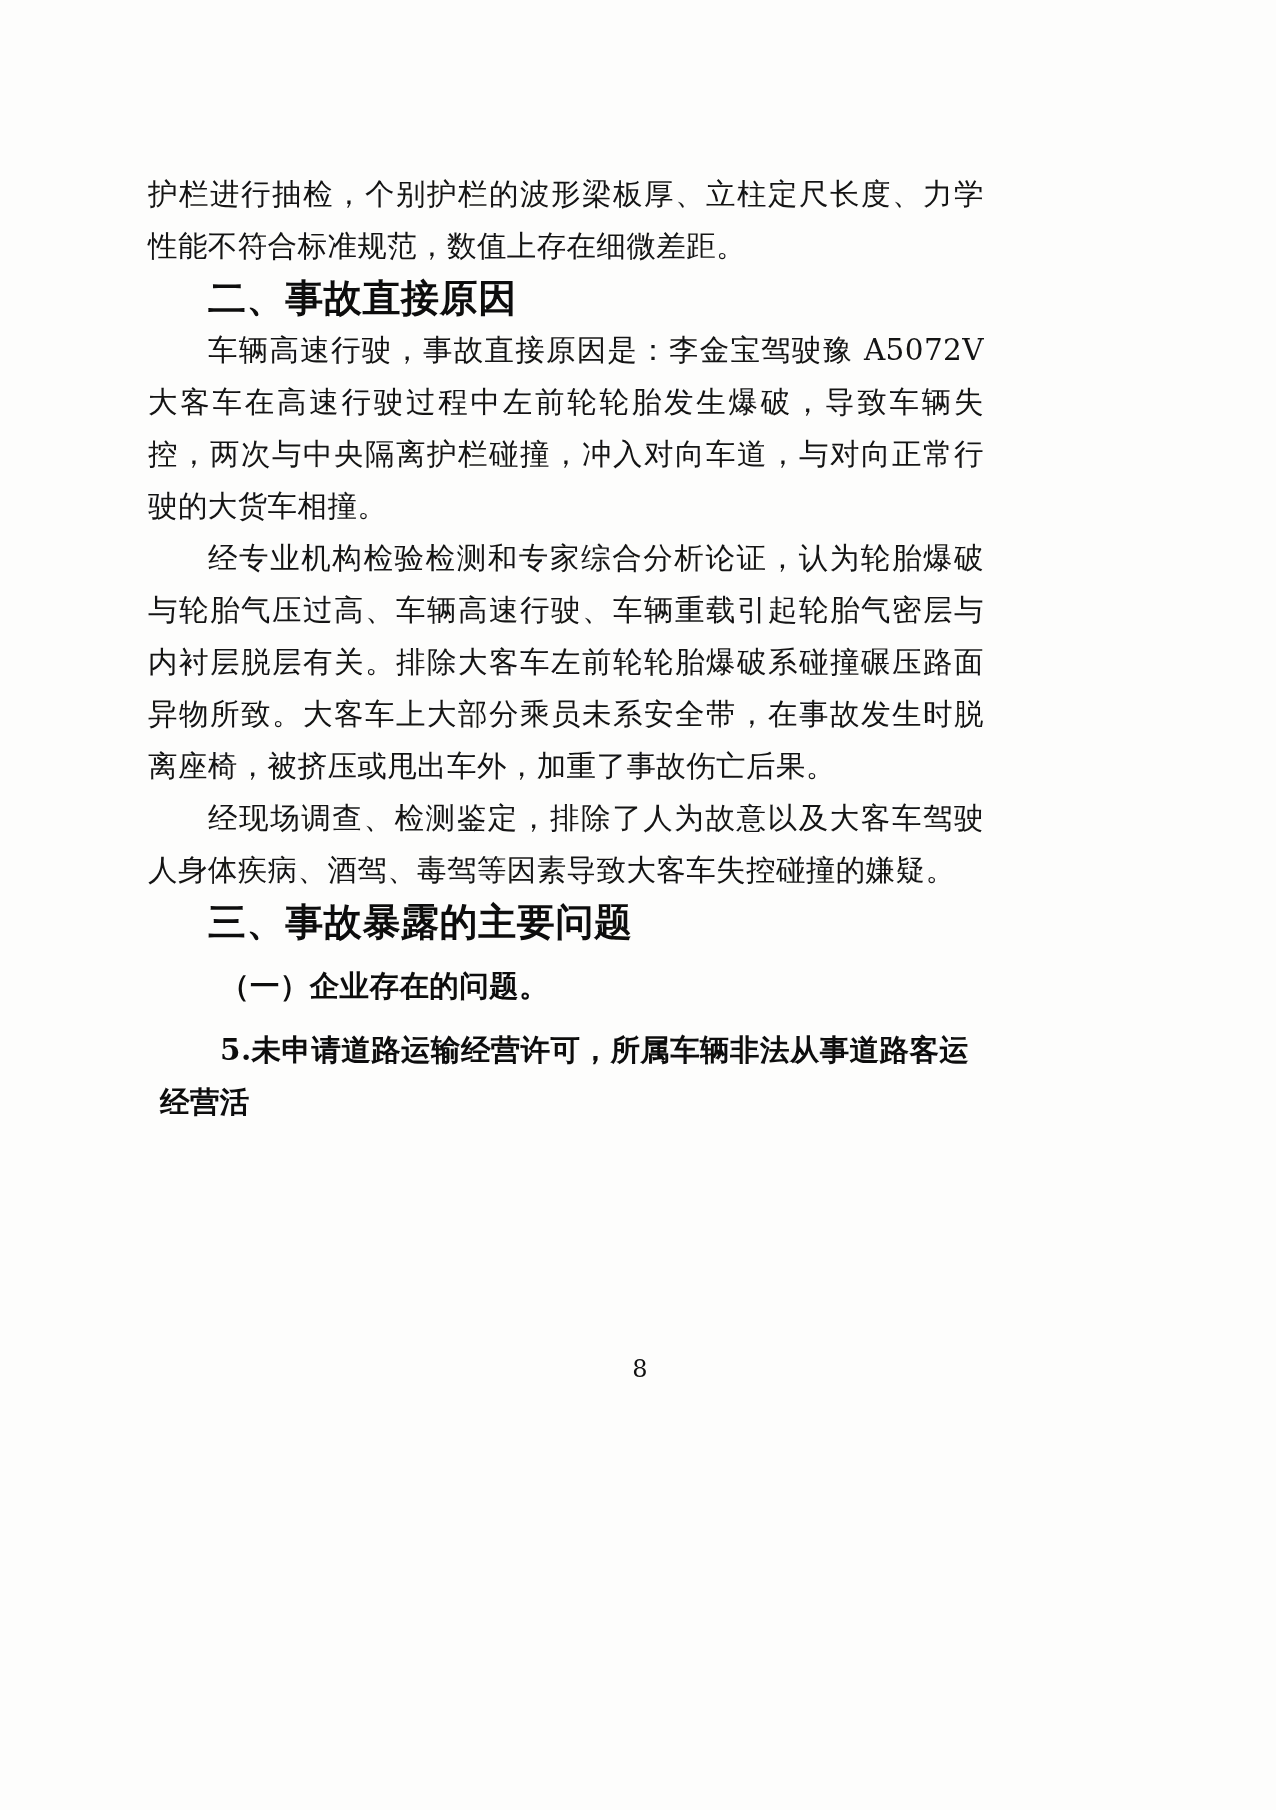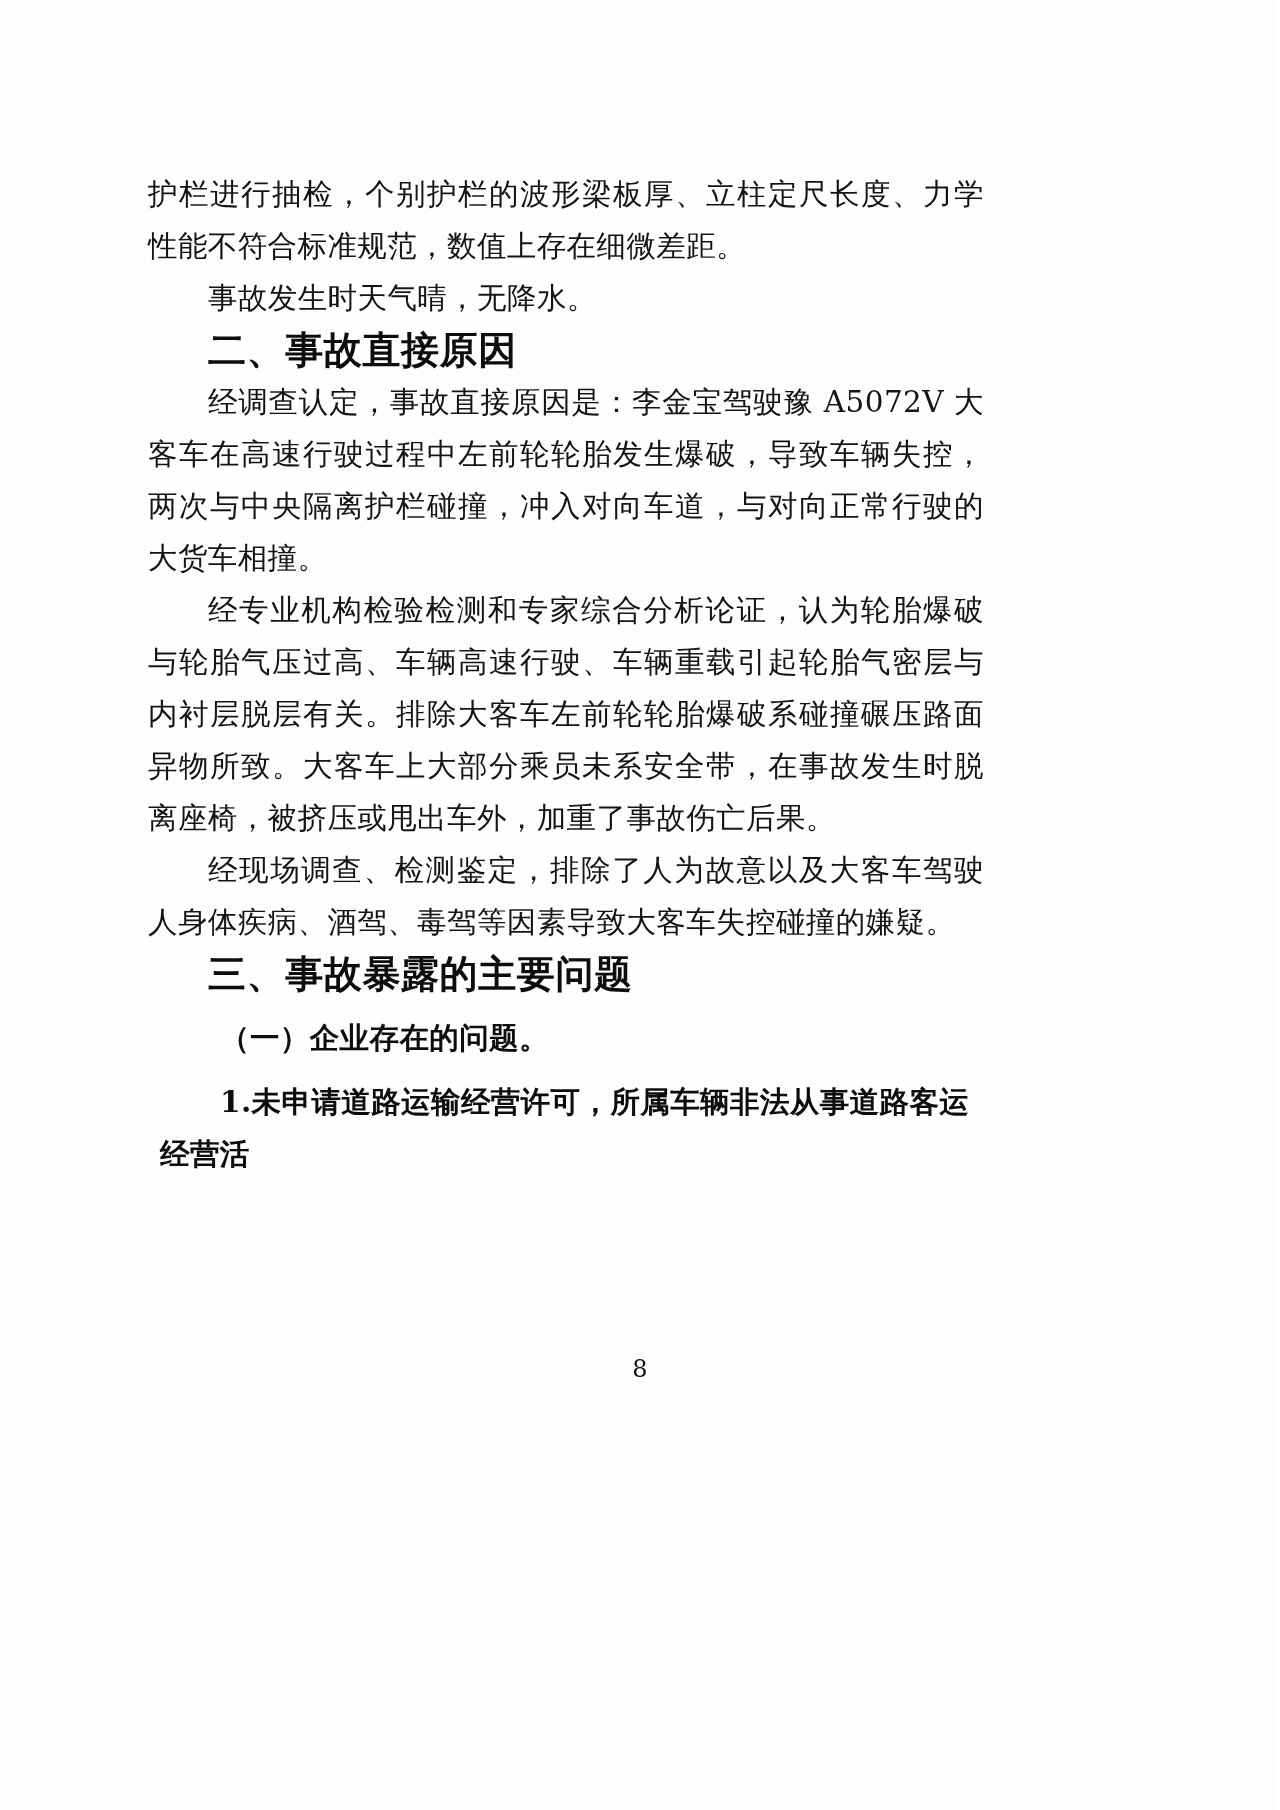--- a/index.html
+++ b/index.html
@@ -72,32 +72,31 @@
 </style>
 </head>
 <body>
 
 <div class="page">
   <div class="content">
 
     <p class="para">护栏进行抽检，个别护栏的波形梁板厚、立柱定尺长度、力学性能不符合标准规范，数值上存在细微差距。</p>
 
 
-    <p class="para indent">事故发生时天气晴，无降水。</p>
 
     <p class="heading">二、事故直接原因</p>
 
-    <p class="para indent">经调查认定，事故直接原因是：李金宝驾驶豫 A5072V 大客车在高速行驶过程中左前轮轮胎发生爆破，导致车辆失控，两次与中央隔离护栏碰撞，冲入对向车道，与对向正常行驶的大货车相撞。</p>
+    <p class="para indent">车辆高速行驶，事故直接原因是：李金宝驾驶豫 A5072V 大客车在高速行驶过程中左前轮轮胎发生爆破，导致车辆失控，两次与中央隔离护栏碰撞，冲入对向车道，与对向正常行驶的大货车相撞。</p>
 
     <p class="para indent">经专业机构检验检测和专家综合分析论证，认为轮胎爆破与轮胎气压过高、车辆高速行驶、车辆重载引起轮胎气密层与内衬层脱层有关。排除大客车左前轮轮胎爆破系碰撞碾压路面异物所致。大客车上大部分乘员未系安全带，在事故发生时脱离座椅，被挤压或甩出车外，加重了事故伤亡后果。</p>
 
     <p class="para indent">经现场调查、检测鉴定，排除了人为故意以及大客车驾驶人身体疾病、酒驾、毒驾等因素导致大客车失控碰撞的嫌疑。</p>
 
     <p class="heading">三、事故暴露的主要问题</p>
 
     <p class="subheading">（一）企业存在的问题。</p>
 
-    <p class="subheading">1.未申请道路运输经营许可，所属车辆非法从事道路客运经营活</p>
+    <p class="subheading">5.未申请道路运输经营许可，所属车辆非法从事道路客运经营活</p>
 
   </div>
 
   <div class="page-number">8</div>
 </div>
 
 </body></html>

